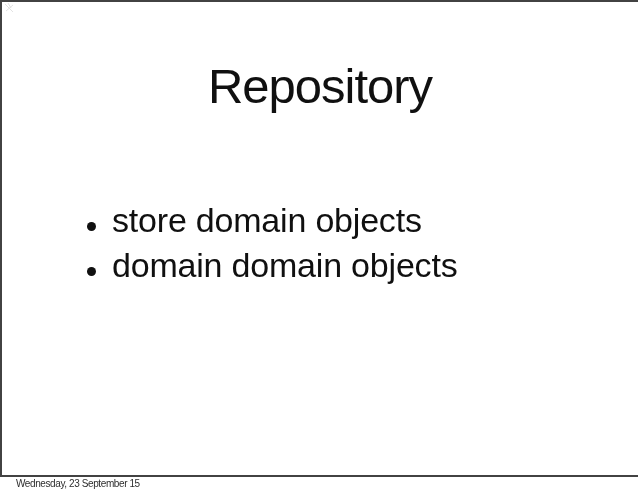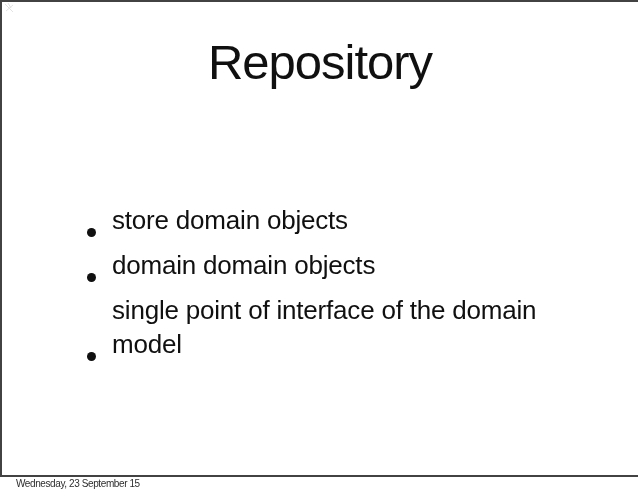--- a/index.html
+++ b/index.html
@@ -22,42 +22,42 @@
     background: #ffffff;
     overflow: hidden;
   }
   .corner-scribble {
     position: absolute;
     left: 1px; top: 0px;
     width: 14px; height: 14px;
     pointer-events: none;
   }
   .slide-title {
-    margin: 36px 0 0 0;
+    margin: 60px 0 0 0;
     text-align: center;
     font-size: 49px;
     font-weight: 400;
     letter-spacing: -1px;
     line-height: 1;
     color: #101010;
   }
   .bullet-list {
     position: absolute;
     left: 85px;
     top: 201px;
     width: 472px;
     margin: 0;
     padding: 0;
     list-style: none;
   }
   .bullet-list li {
     display: flex;
-    align-items: flex-end;
+    align-items: center;
     margin: 0 0 11px 0;
-    font-size: 26px;
+    font-size: 34px;
     line-height: 34px;
     letter-spacing: -0.2px;
     color: #101010;
   }
   .bullet-dot {
     flex: 0 0 9px;
     width: 9px; height: 9px;
     border-radius: 50%;
     background: #101010;
     margin: 12px 16px 0 0;
@@ -88,23 +88,19 @@
 
     <ul class="bullet-list">
         <li>
           <span class="bullet-dot"></span>
           <span class="bullet-text">store domain objects</span>
         </li>
         <li>
           <span class="bullet-dot"></span>
           <span class="bullet-text">domain domain objects</span>
         </li>
-        <li>
-          <span class="bullet-dot"></span>
-          <span class="bullet-text">single point of interface of the domain model</span>
-        </li>
       </ul>
 
   </div>
 
   <div class="footer-date">Wednesday, 23 September 15</div>
 
 </div>
 
 </body></html>

